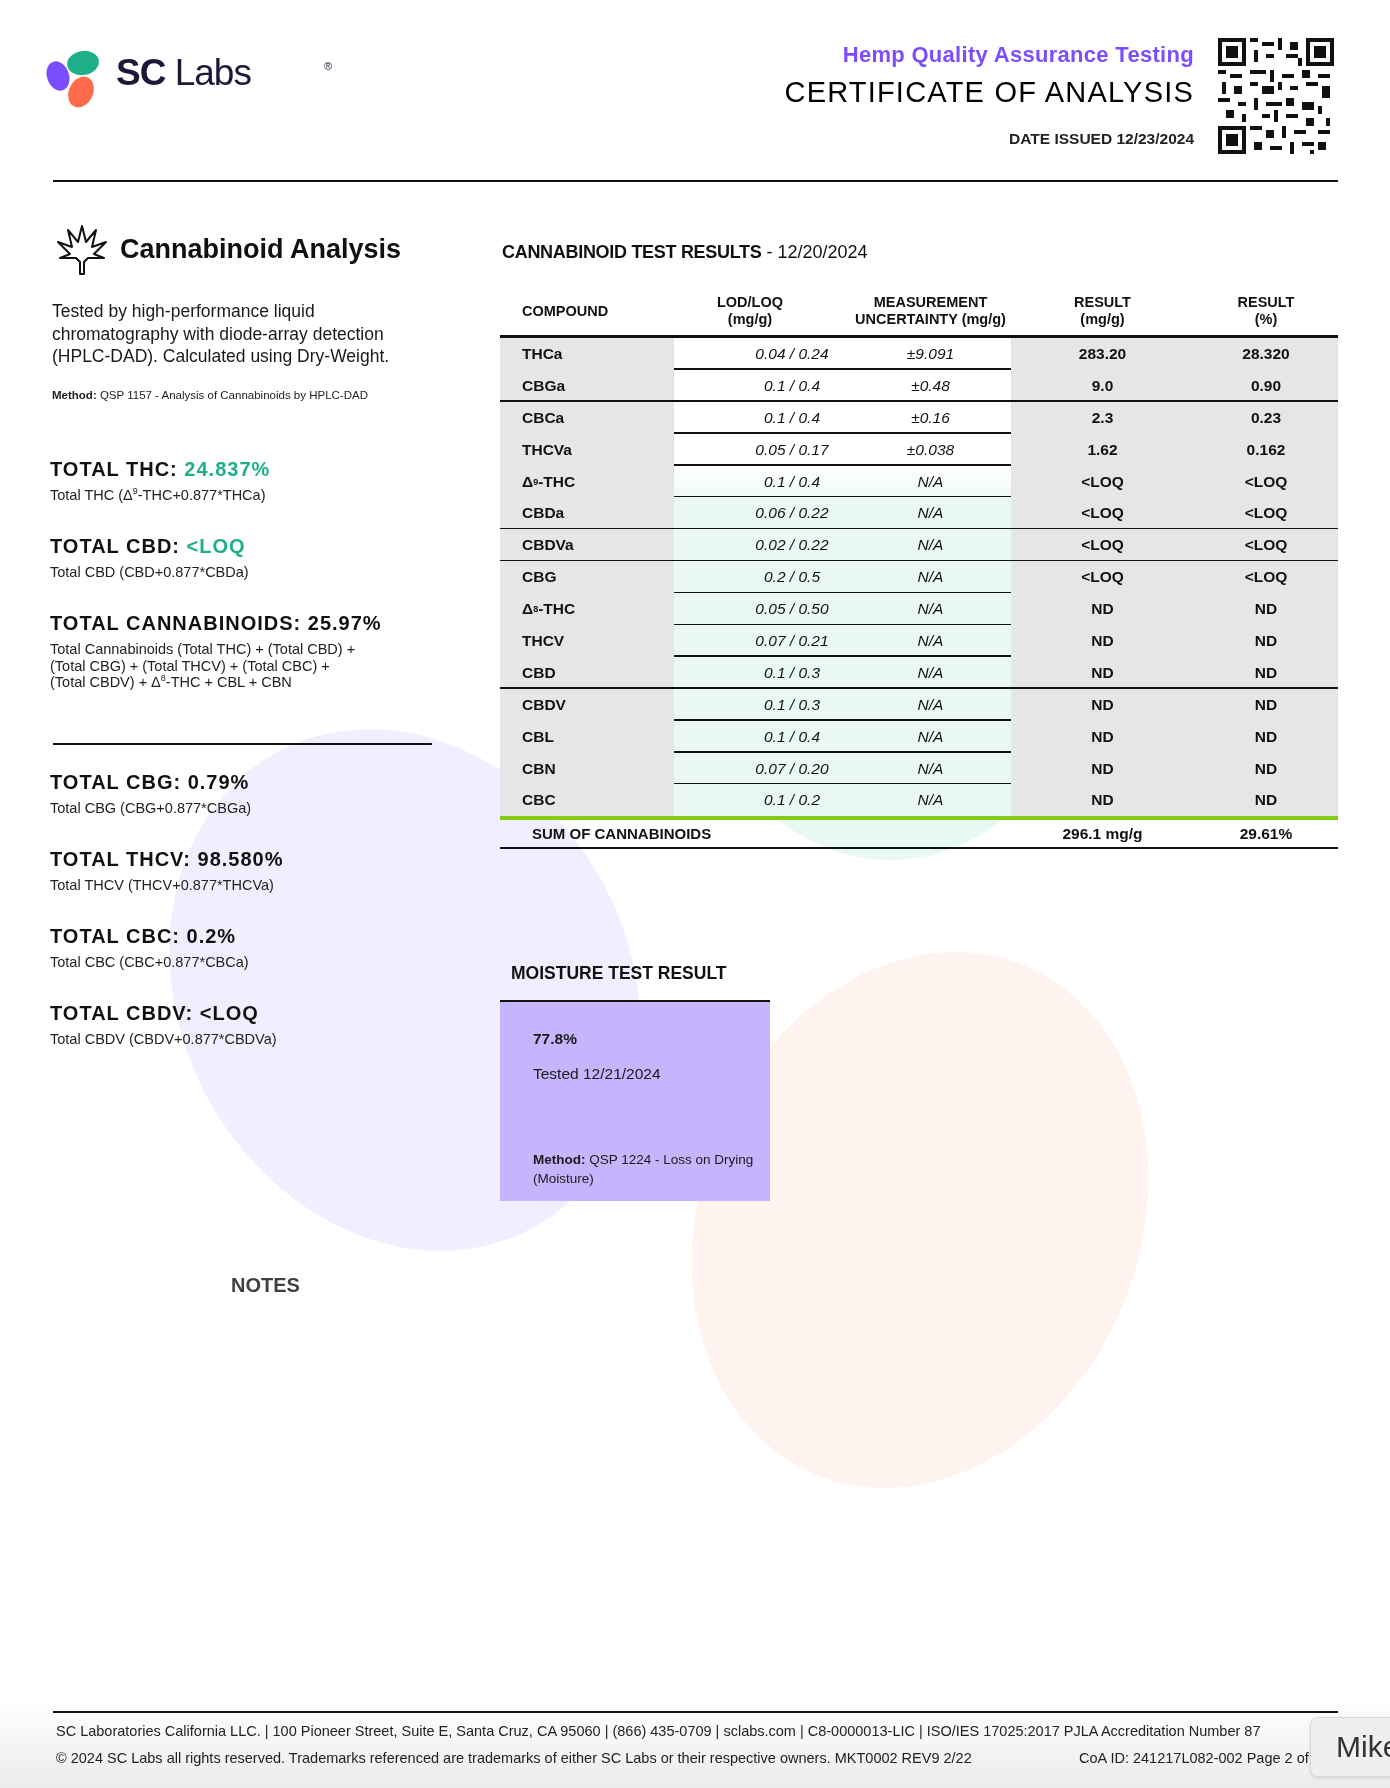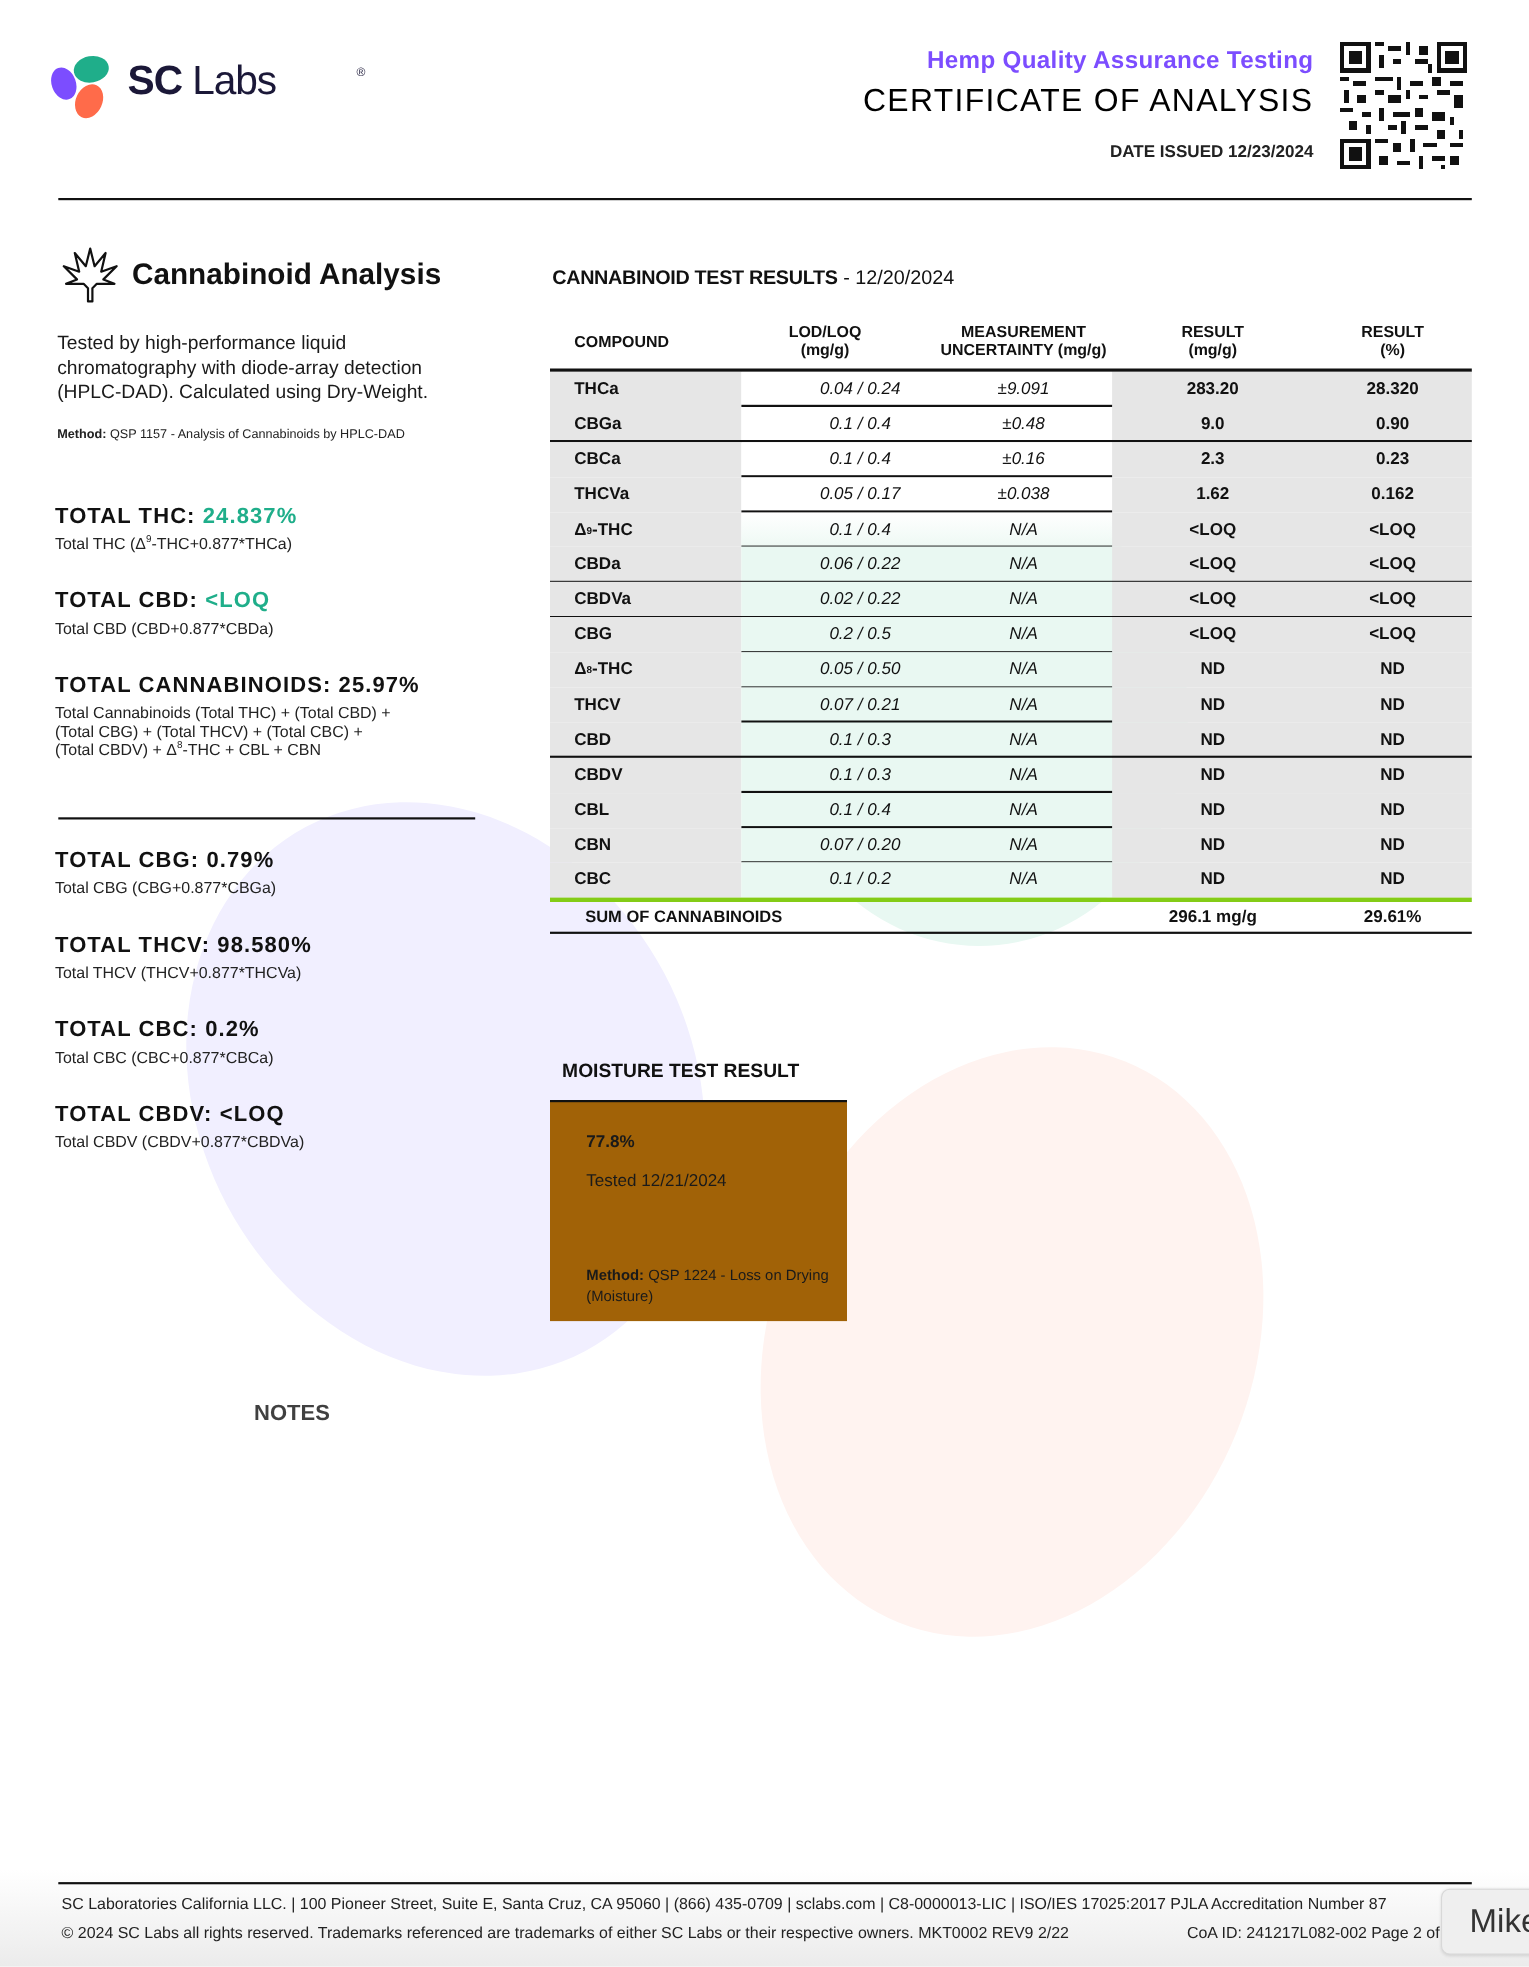--- a/index.html
+++ b/index.html
@@ -49,30 +49,30 @@
   .th { position: absolute; top: 6px; text-align: center; font-size: 14.5px; font-weight: 700; line-height: 17px; color: #111; }
   .th.c0 { left: 22px; top: 15px; text-align: left; }
   .row { position: relative; height: 31.9px; }
   .row .bg0 { position: absolute; left: 0; top: 0; width: 174px; height: 100%; background: #e6e6e6; }
   .row .bg1 { position: absolute; left: 174px; top: 0; width: 337px; height: 100%; }
   .row .bg2 { position: absolute; left: 511px; top: 0; width: 327px; height: 100%; background: #e6e6e6; }
   .row .line-mid { position: absolute; left: 174px; width: 337px; bottom: 0; height: 1.5px; background: #111; }
   .row .line-full { position: absolute; left: 0; width: 838px; bottom: 0; height: 1.5px; background: #111; }
   .cell { position: absolute; top: 0; height: 100%; display: flex; align-items: center; font-size: 15.5px; color: #111; }
   .cell.compound { left: 22px; font-weight: 700; }
-  .cell.lod { left: 172px; width: 176px; justify-content: center; font-style: italic; padding-left: 44px; }
+  .cell.lod { left: 182px; width: 176px; justify-content: center; font-style: italic; padding-left: 44px; }
   .cell.unc { left: 350px; width: 161px; justify-content: center; font-style: italic; }
   .cell.mg { left: 511px; width: 183px; justify-content: center; font-weight: 600; }
   .cell.pct { left: 694px; width: 144px; justify-content: center; font-weight: 600; }
   .sum-row { position: relative; height: 33px; border-top: 4px solid #84cc16; border-bottom: 2px solid #111; }
   .sum-row .cell.compound { left: 32px; font-weight: 700; font-size: 15px; }
 
   
   .moist-title { left: 511px; top: 963px; font-size: 17.5px; font-weight: 600; color: #111; white-space: nowrap; }
-  .moist-box { left: 500px; top: 1000px; width: 270px; height: 201px; background: #a16207; border-top: 2px solid #111; padding-left: 40px; }
+  .moist-box { left: 500px; top: 1000px; width: 270px; height: 201px; background: #c4b5fd; border-top: 2px solid #111; padding-left: 40px; }
   .moist-val { position: absolute; left: 33px; top: 28px; font-size: 15.5px; font-weight: 700; }
   .moist-date { position: absolute; left: 33px; top: 63px; font-size: 15.5px; }
   .moist-method { position: absolute; left: 33px; top: 148px; font-size: 13.5px; line-height: 19px; width: 230px; }
   .moist-method b { font-weight: 700; }
 
   
   .notes { left: 231px; top: 1274px; width: 520px; }
   .notes .h { font-size: 20px; font-weight: 700; color: #404040; }
   .notes .p { font-size: 15.5px; line-height: 22px; color: #111; }
 

